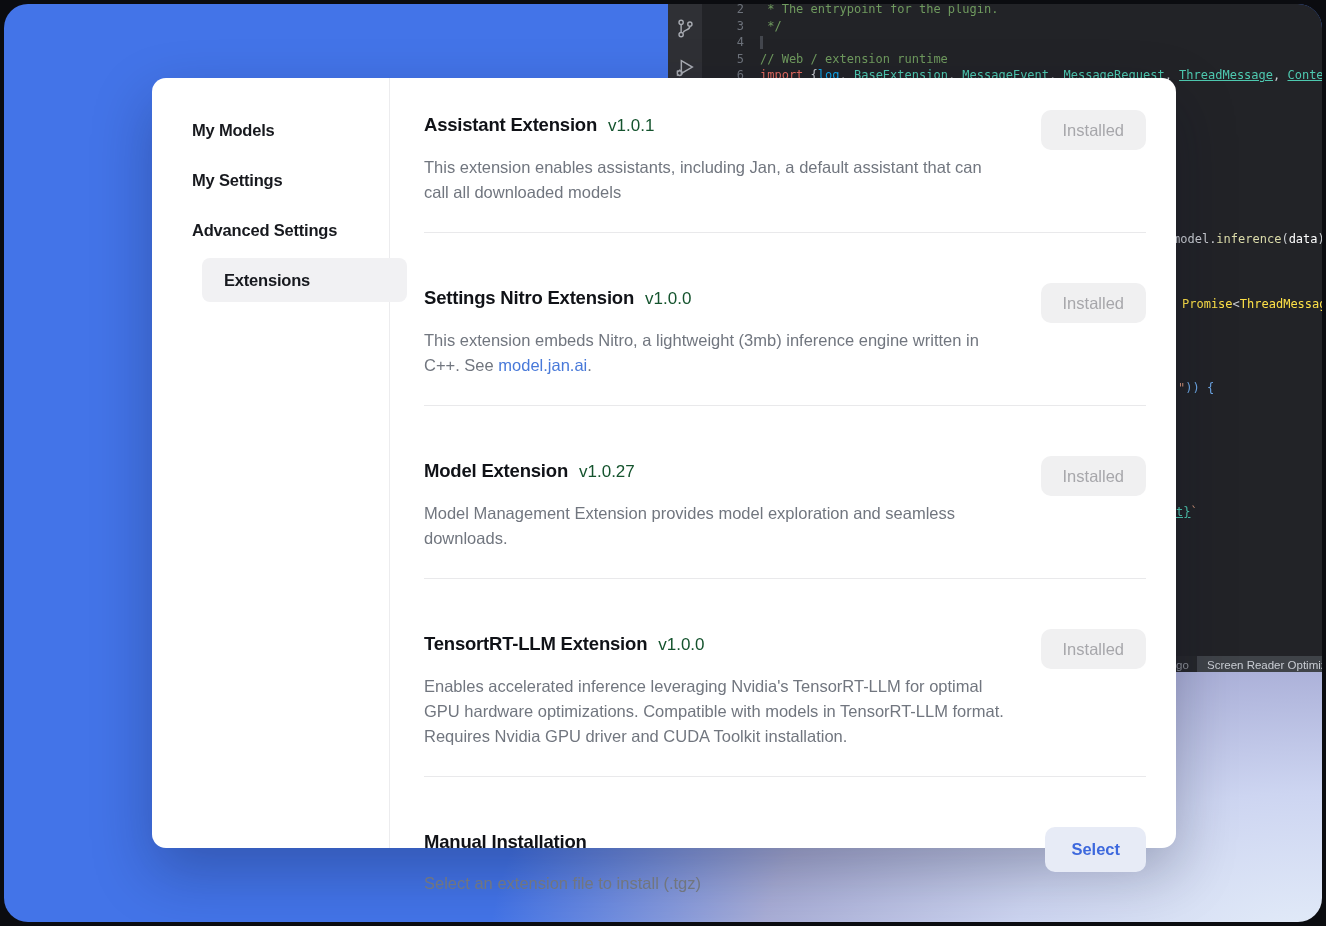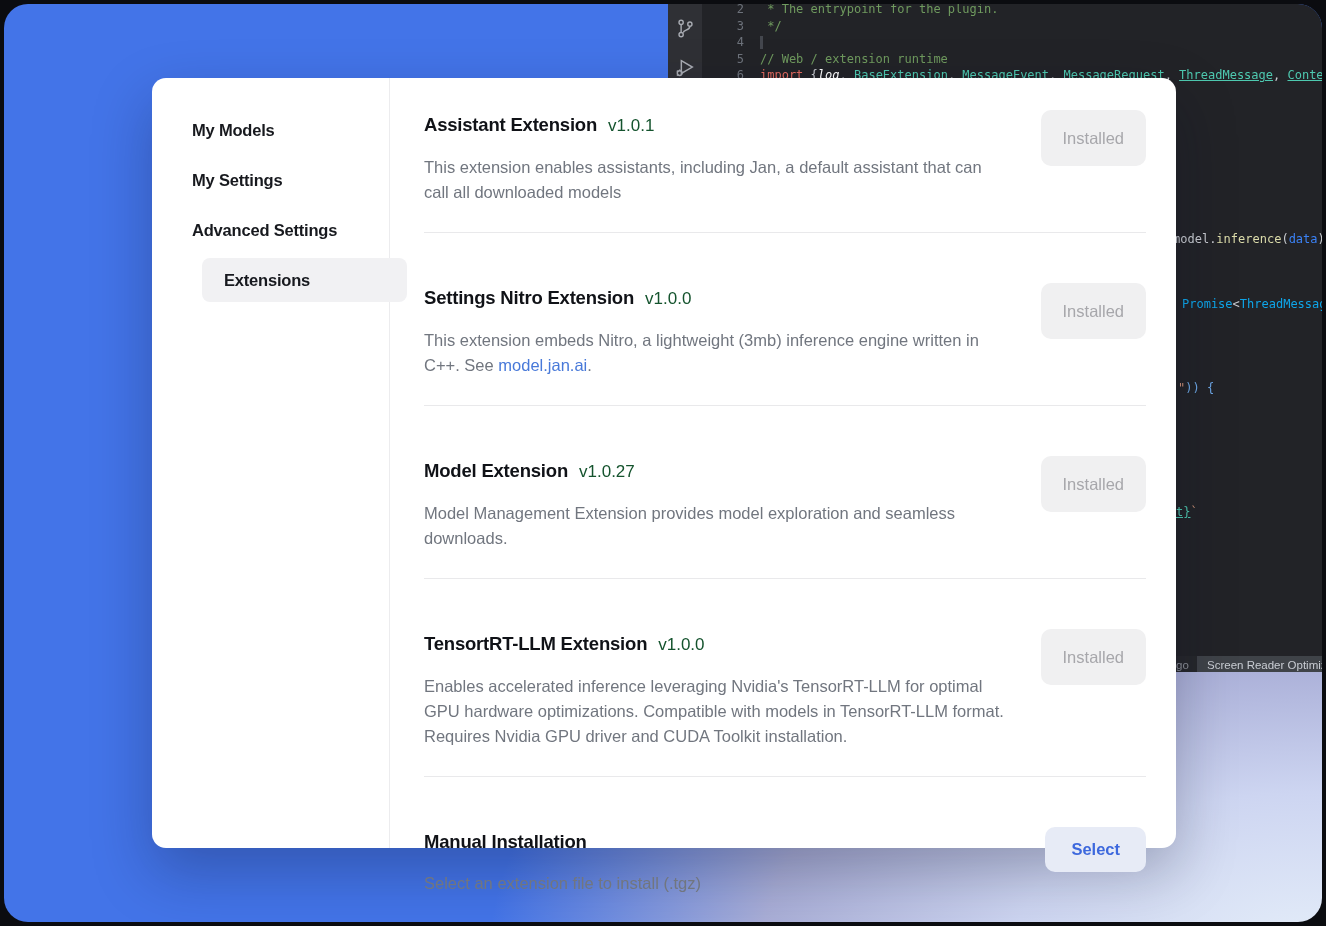--- a/index.html
+++ b/index.html
@@ -23,25 +23,25 @@
                   background:#2f3035; display:flex; flex-direction:column;
                   align-items:center; padding-top:14px; gap:18px; }
   .activity-bar svg { display:block; }
   .code-area { position:absolute; left:34px; top:-3px; right:0; }
   .code-line { display:flex; white-space:pre; }
   .lnum { width:58px; text-align:right; padding-right:16px; color:#6d727b;
           flex:0 0 58px; }
   .t-comment { color:#6f9a5e; }
   .t-kw { color:#e0695f; text-decoration:underline; }
   .t-pl { color:#c9ccd1; }
-  .t-var { color:#ffffff;font-style:italic; }
-  .t-ty { color:#0ea5e9; }
+  .t-var { color:#0ea5e9; }
+  .t-ty { color:#fde047; }
   .t-tyu { color:#4ec9b0; text-decoration:underline; }
   .t-fn { color:#dcdcaa; }
-  .t-arg { color:#3b82f6; }
+  .t-arg { color:#ffffff; }
   .t-str { color:#ce9178; }
   .t-br { color:#6ea9e8; }
   .t-cur { display:inline-block; width:3px; height:13px; background:#44474e;
            vertical-align:middle; }
   .snippet { position:absolute; white-space:pre; }
   .snip-1 { left:505px; top:227px; }
   .snip-2 { left:514px; top:292px; }
   .snip-3 { left:510px; top:376px; }
   .snip-4 { left:508px; top:500px; }
   .status-bar { position:absolute; left:0; right:0; top:652px; height:16px;
@@ -72,21 +72,21 @@
   .ext-left { max-width:584px; }
   .ext-head { display:flex; align-items:baseline; gap:11px; line-height:30px; }
   .ext-title { font-size:18.5px; font-weight:700; color:#101217;
                letter-spacing:-.2px; }
   .ext-version { font-size:17px; font-weight:400; color:#14532d; }
   .ext-desc { margin-top:14px; font-size:16.5px; line-height:25px; color:#71767f; }
   .ext-desc a { color:#4879d9; text-decoration:none; cursor:pointer; }
   .btn { border:none; border-radius:10px; font-family:"Liberation Sans",sans-serif;
          font-size:16.5px; cursor:default; }
   .btn-installed { background:#f0f0f1; color:#a7a7ab; font-weight:500;
-                   padding:0 22px; height:56px; }
+                   padding:0 22px; height:40px; }
   .btn-select { background:#e7ebf6; color:#3d68dd; font-weight:700;
                 padding:0 26px; height:45px; cursor:pointer;margin-left:28px; }
 </style>
 </head>
 <body>
 
 <div class="screen">
   <div class="canvas">
 
     <div class="editor">

